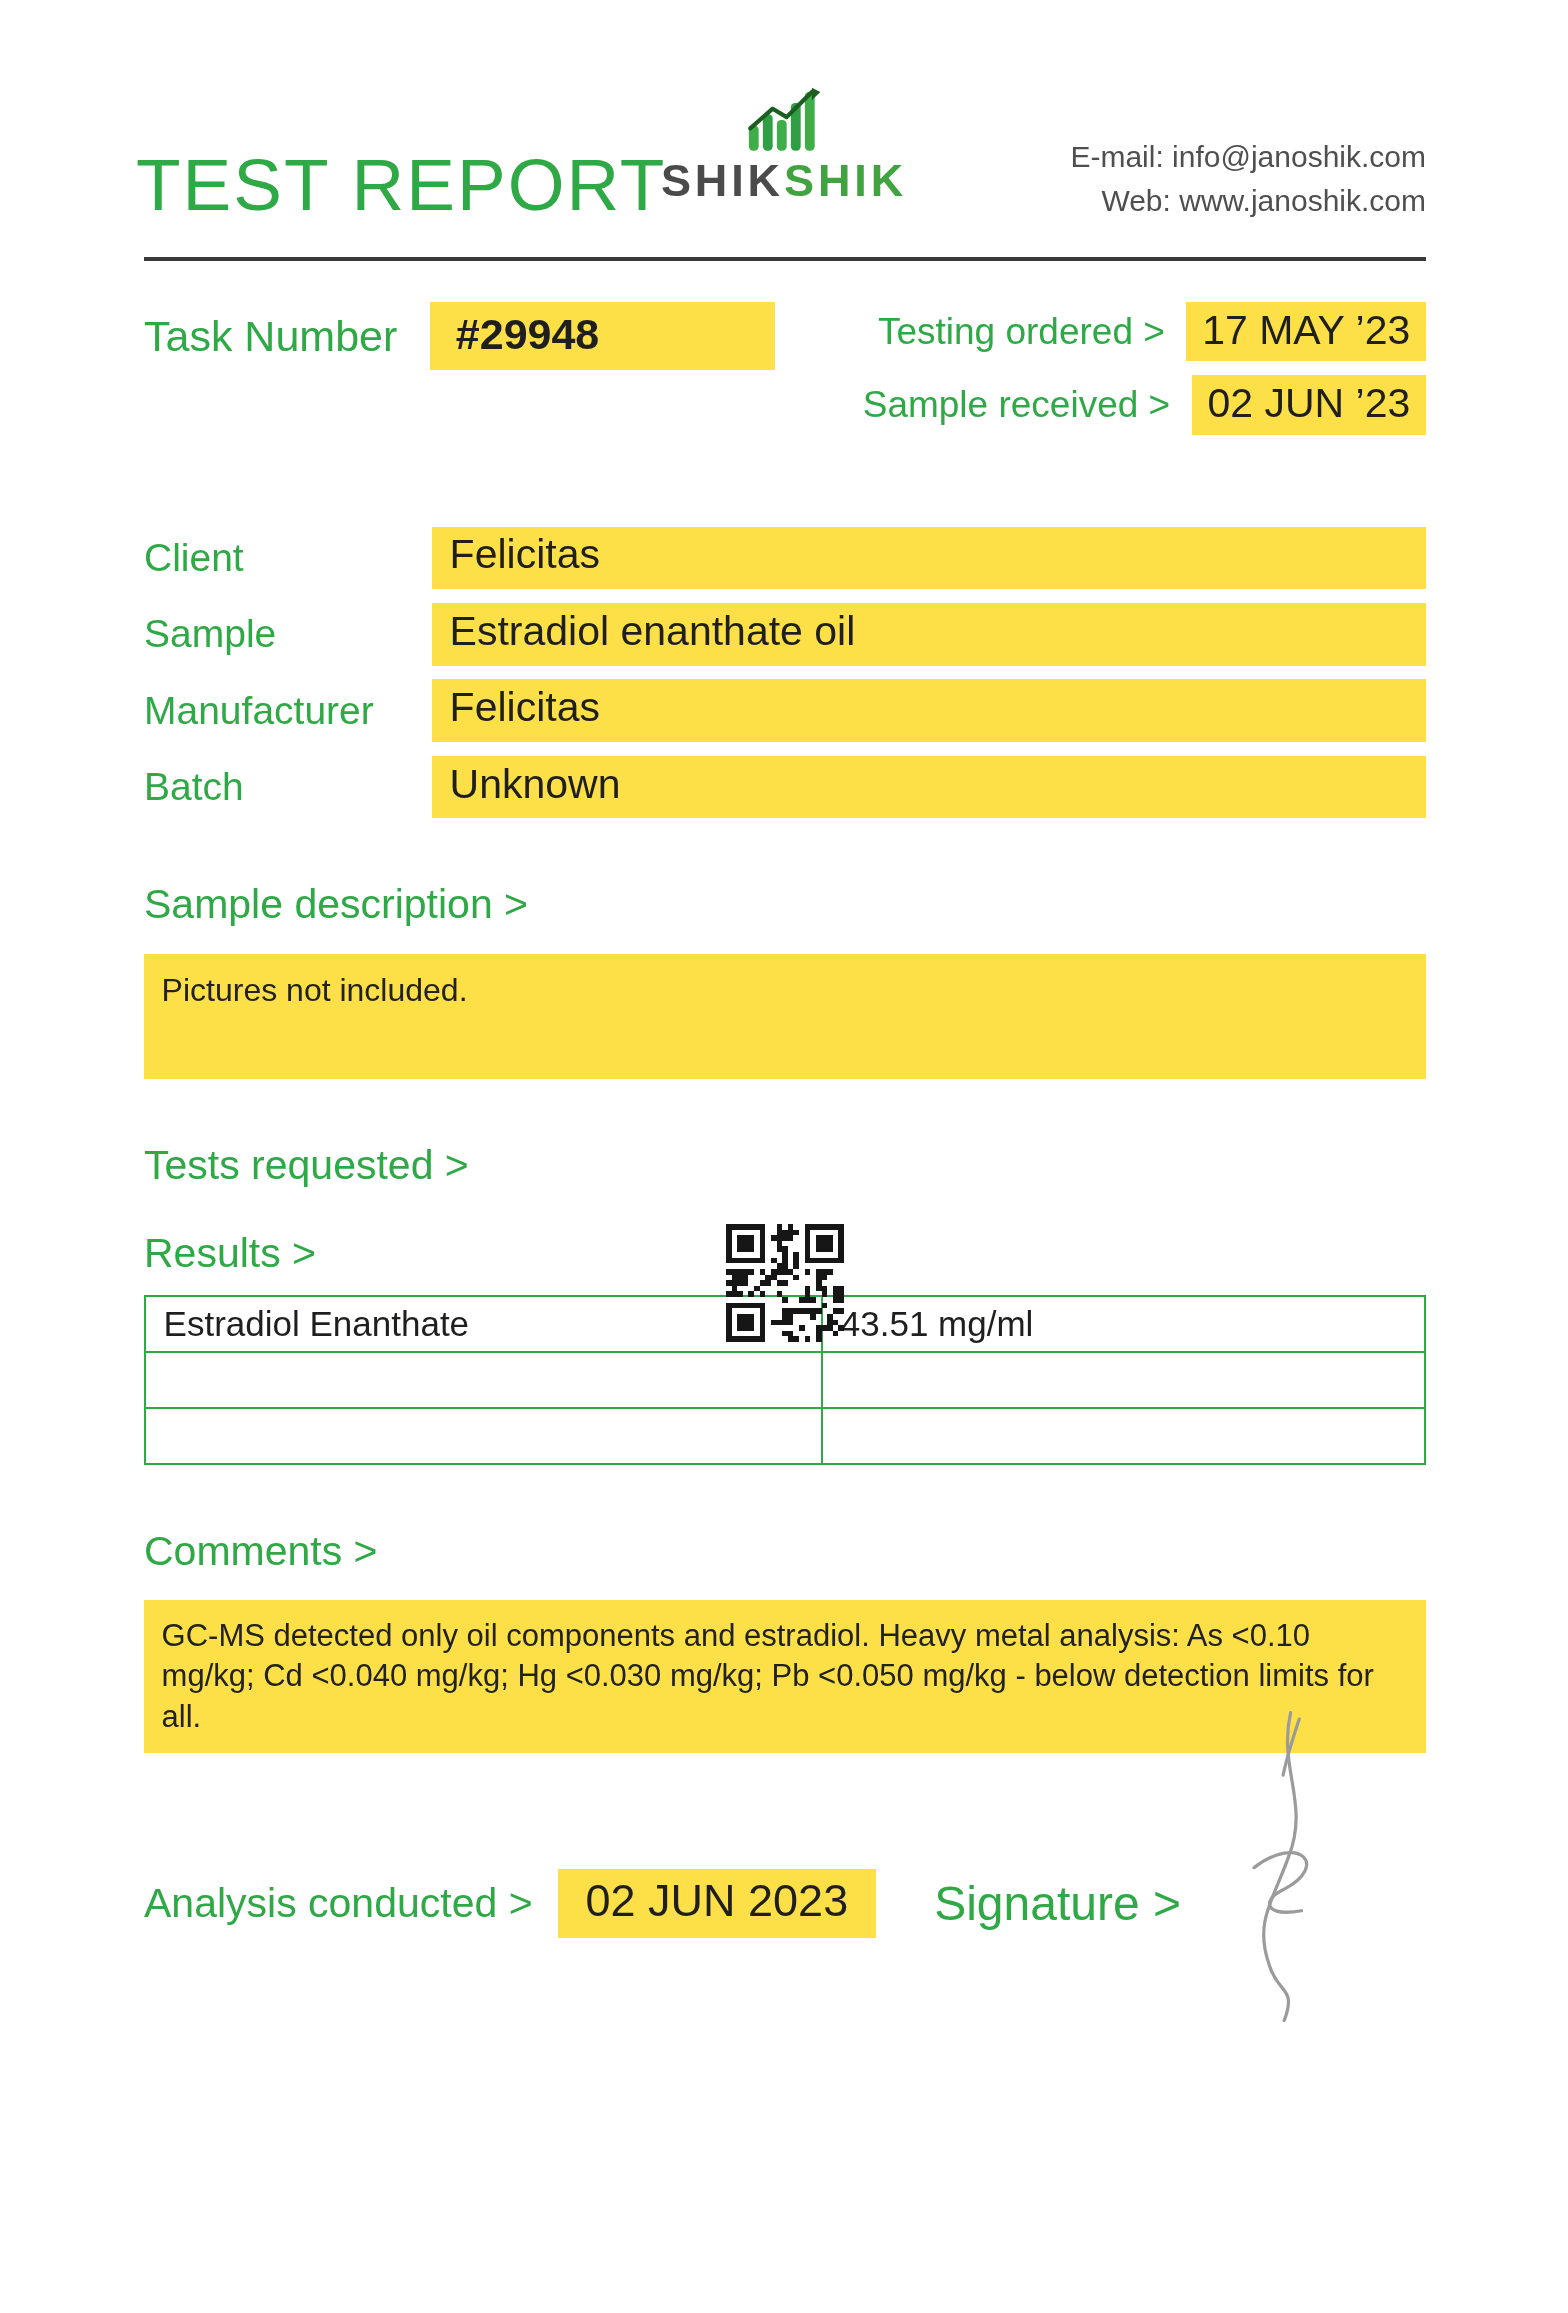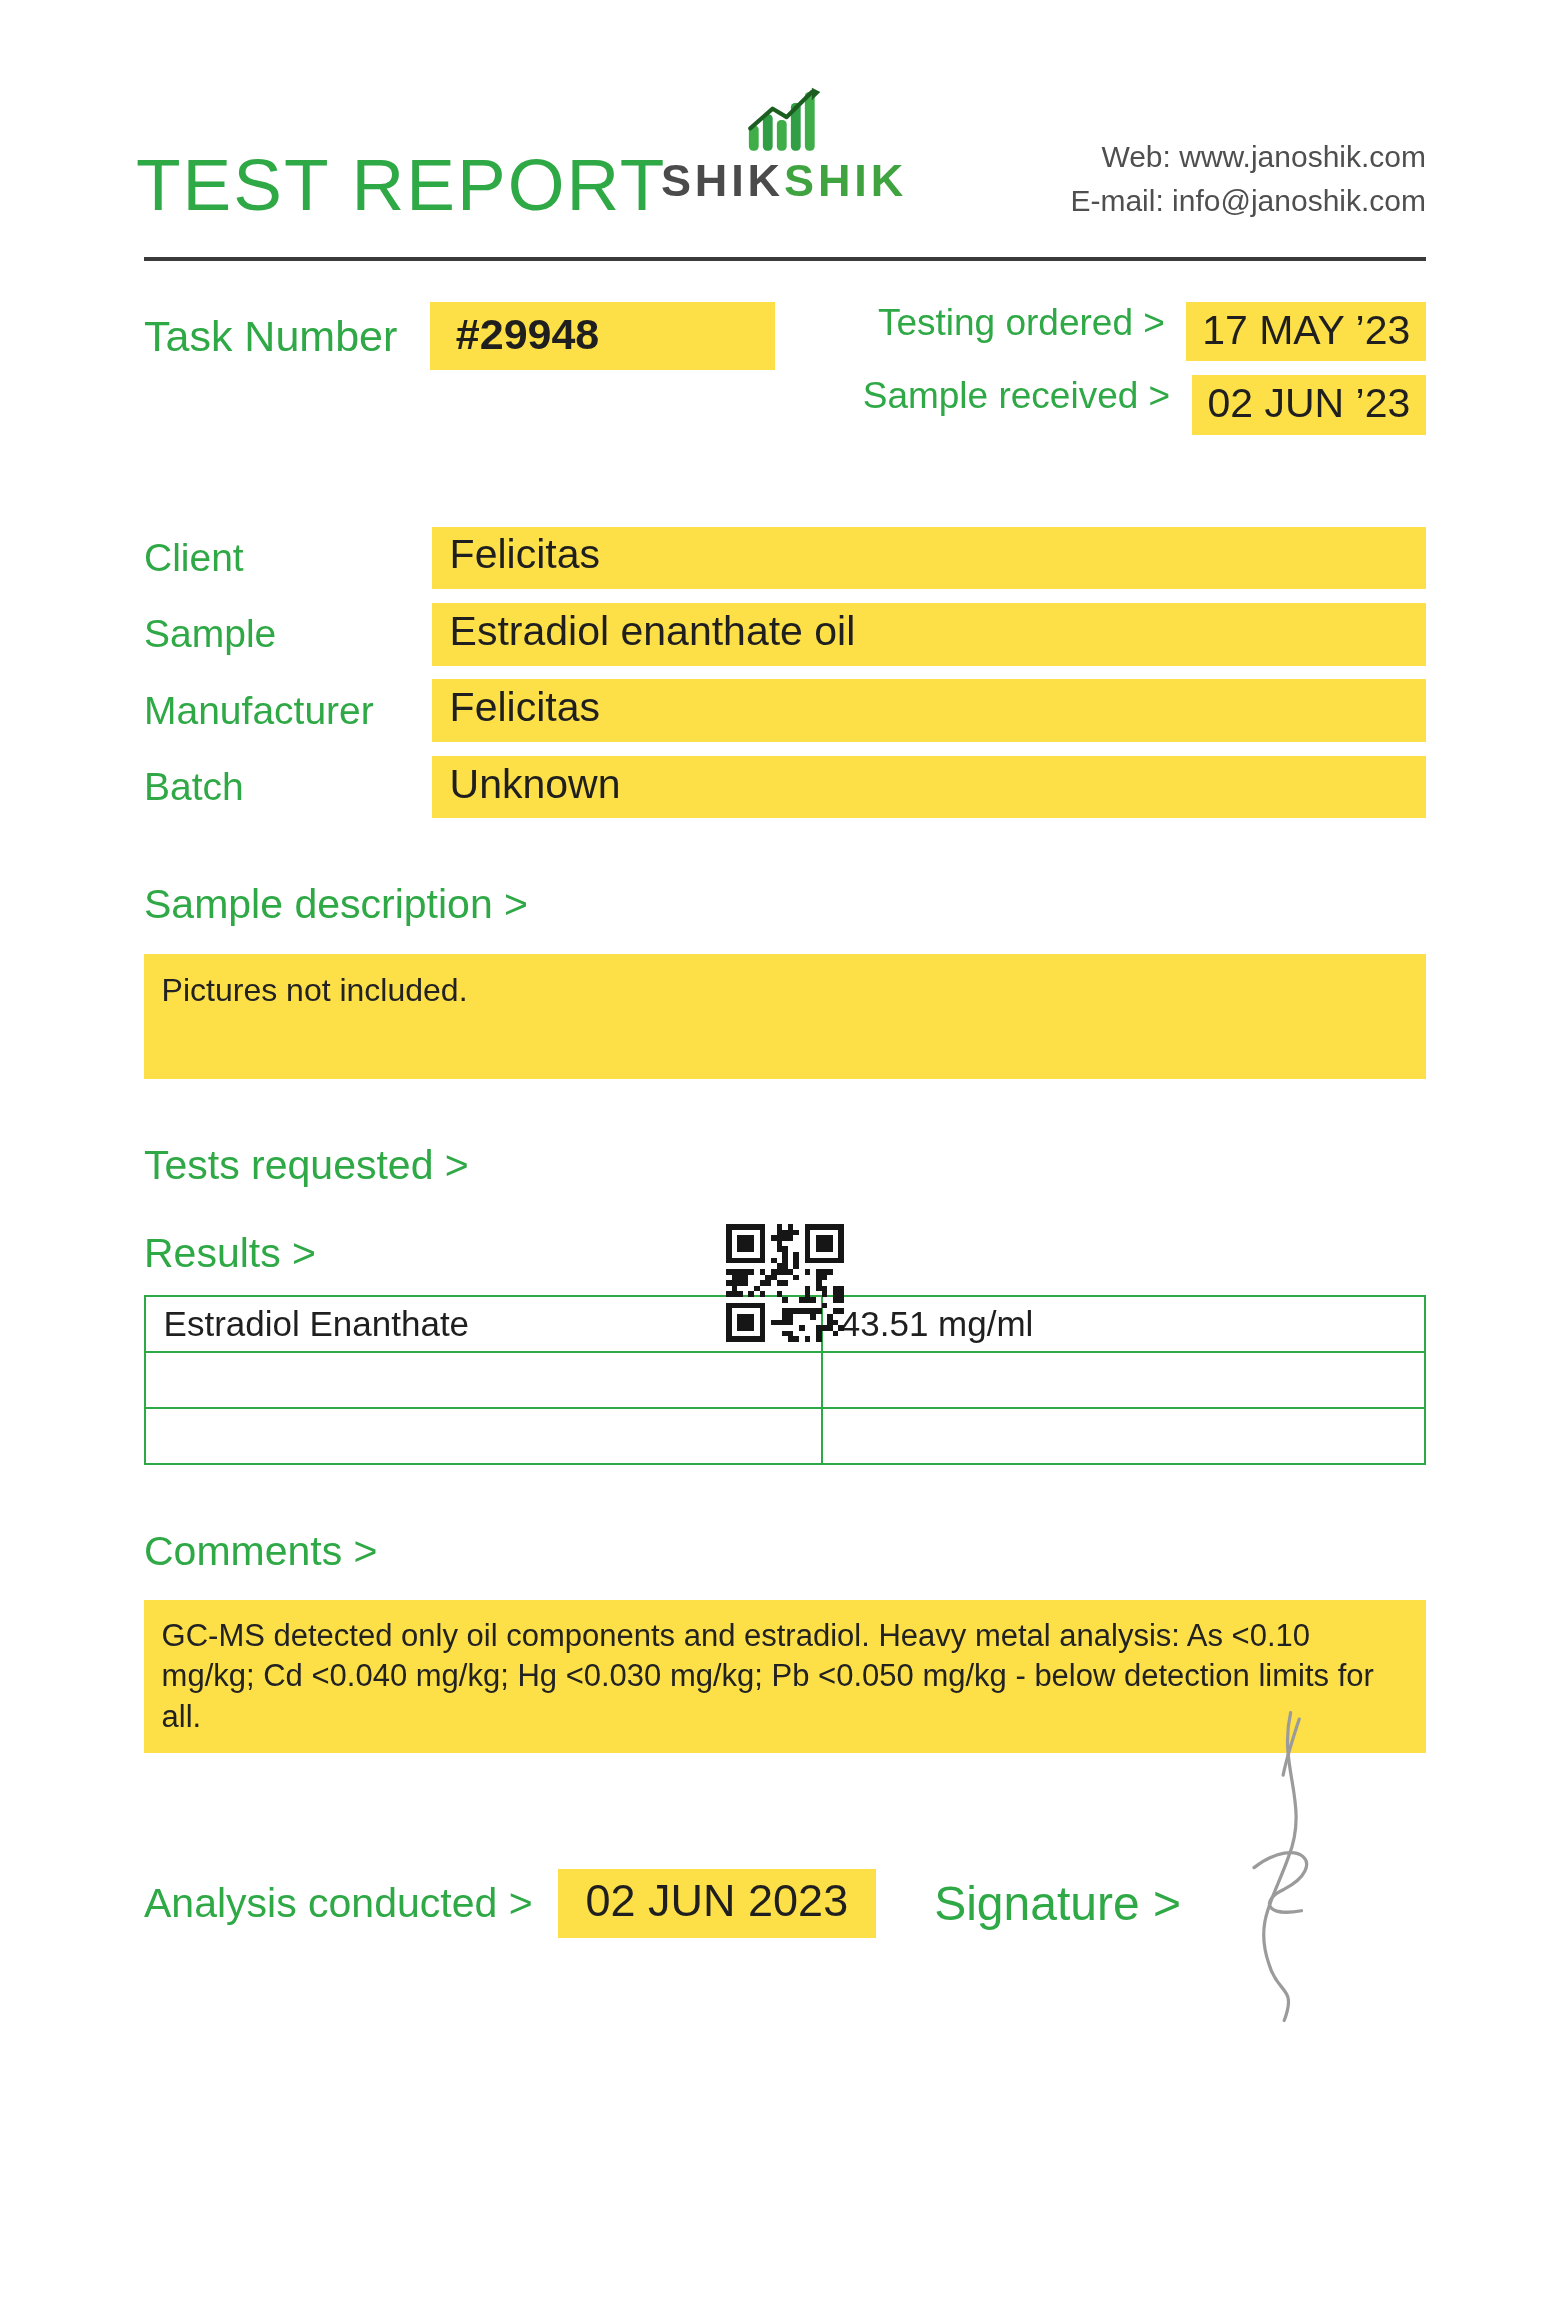--- a/index.html
+++ b/index.html
@@ -40,21 +40,21 @@
   
   .body{position:absolute; top:294px; left:144px; right:142px;}
   .green{color:#2fa846;}
   .field{background:#fde047; color:#1f1f1f;}
 
   .meta-row{display:flex; justify-content:space-between; align-items:flex-start; margin-top:7.8px;}
   .task-group{display:flex; align-items:center;}
   .task-label{font-size:43px;}
   .task-field{margin-left:33px; font-size:43px; font-weight:bold; padding:7.8px 25.5px 11.8px; min-width:294px;}
   .ordered-col{display:flex; flex-direction:column; align-items:flex-end;}
-  .mrow{display:flex; align-items:flex-start; margin-bottom:13.7px;}
+  .mrow{display:flex; align-items:center; margin-bottom:13.7px;}
   .mlabel{font-size:37px; margin-right:21.6px; white-space:nowrap;}
   .mvalue{font-size:41px; font-weight:500; padding:4.9px 15.7px 7.8px; min-width:201px; white-space:nowrap;}
 
   .details{margin-top:78px;}
   .drow{display:flex; align-items:center; margin-bottom:13.7px;gap:6px;}
   .dlabel{width:282px; font-size:39px; flex:0 0 auto;}
   .dvalue{flex:1; font-size:41px; padding:4.9px 17.6px 8.8px; min-height:49px;}
 
   .sec-heading{font-size:41px; margin:63px 0 25.5px; font-weight:normal;}
   .sec-box{font-size:32px; padding:15.7px 17.6px; min-height:94px; line-height:1.3; color:#222;}
@@ -100,26 +100,26 @@
       <polyline points="6,30 22,16 32,22 50,4" fill="none" stroke="#1b5e20" stroke-width="3" stroke-linecap="round" stroke-linejoin="round"></polyline>
       <polygon points="50,1 56,4 50,10" fill="#1b5e20"></polygon>
     </svg>
     <div class="logo-text">
       <span class="jano">SHIK</span><span class="shik">SHIK</span>
     </div>
   </div>
 
   <div class="contact">
     <div>
+      <span>E-mail:</span>
+      <span>info@janoshik.com</span>
+    </div>
+    <div>
       <span>Web:</span>
       <span>www.janoshik.com</span>
-    </div>
-    <div>
-      <span>E-mail:</span>
-      <span>info@janoshik.com</span>
     </div>
   </div>
 
   <div class="rule"></div>
 
   <div class="body">
 
     <div class="meta-row">
       <div class="task-group">
         <span class="task-label green">Task Number</span>

